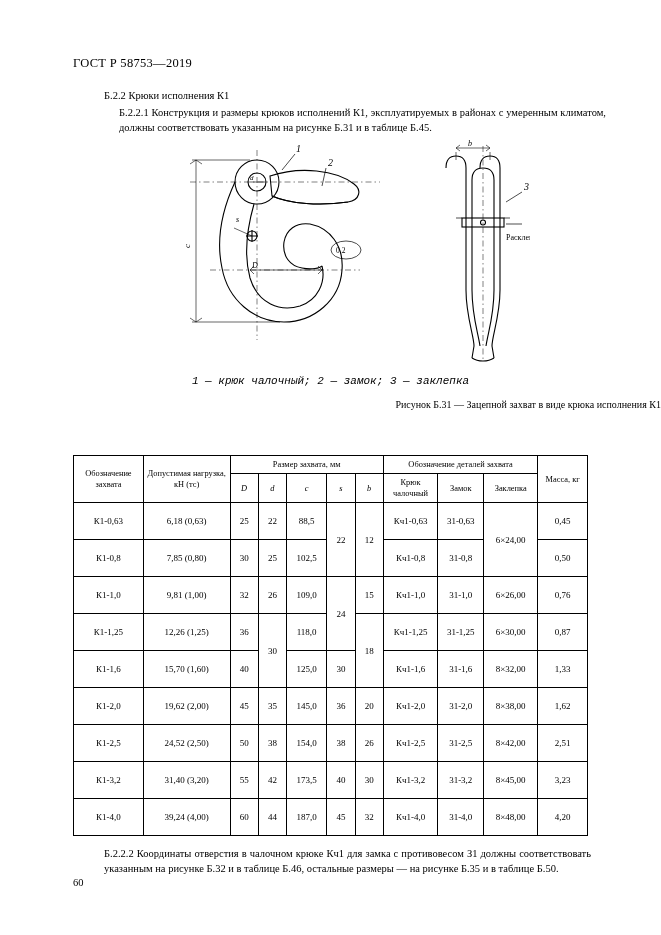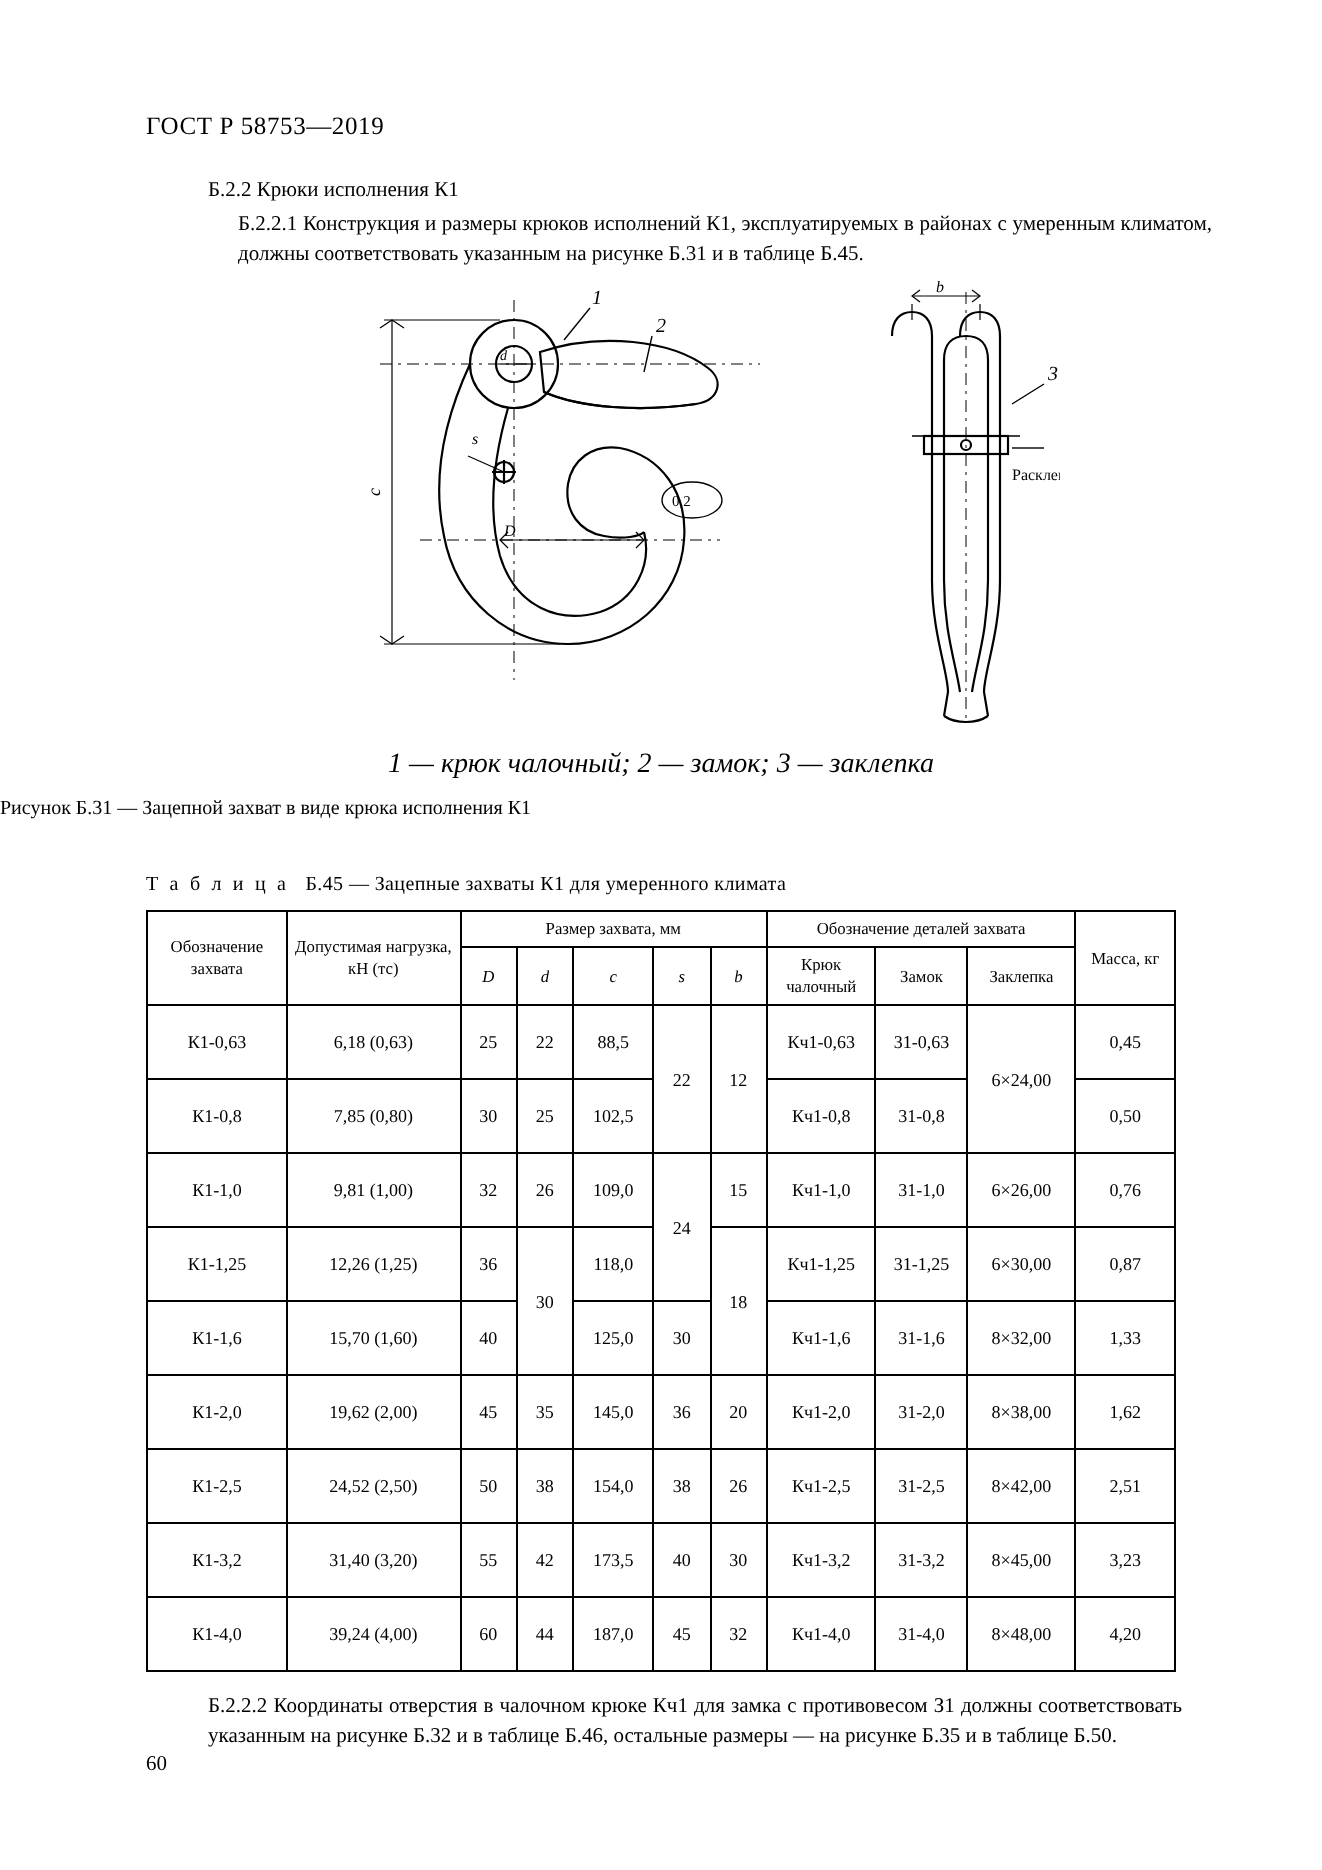--- a/index.html
+++ b/index.html
@@ -56,30 +56,30 @@
     top: 140px;
     width: 380px;
     height: 225px;
   }
   .fig-caption-legend {
     position: absolute;
     left: 0;
     top: 375px;
     width: 661px;
     text-align: center;
-    font-family: Liberation Serif, serif;
-    font-size: 14px;
+    font-family: Liberation Mono, monospace;
+    font-size: 11px;
     font-style: italic;
   }
   .fig-caption {
     position: absolute;
     left: 0;
     top: 399px;
     width: 661px;
-    text-align: left;
+    text-align: right;
     font-family: "Liberation Serif", serif;
     font-size: 10px;
   }
   .table-caption {
     position: absolute;
     left: 73px;
     top: 437px;
     font-family: "Liberation Serif", serif;
     font-size: 10px;
     letter-spacing: 0.2px;
@@ -229,25 +229,20 @@
       </g>
       <text x="318" y="6" font-size="8" font-style="italic">b</text>
       <text x="374" y="50" font-size="10" font-style="italic">3</text>
       <text x="356" y="100" font-size="8">Расклепать</text>
     </svg>
   </div>
 
   <div class="fig-caption-legend">1 — крюк чалочный; 2 — замок; 3 — заклепка</div>
   <div class="fig-caption">Рисунок Б.31 — Зацепной захват в виде крюка исполнения К1</div>
 
-  <div class="table-caption">
-    <span class="spaced">Т а б л и ц а</span>
-    &nbsp;&nbsp;<span>Б.45</span>
-    <span>— Зацепные захваты К1 для умеренного климата</span>
-  </div>
 
   <table class="main">
     <thead>
       <tr>
         <th rowspan="2" style="width:68px">Обозначение захвата</th>
         <th rowspan="2" style="width:88px">Допустимая нагрузка, кН (тс)</th>
         <th colspan="5">Размер захвата, мм</th>
         <th colspan="3">Обозначение деталей захвата</th>
         <th rowspan="2" style="width:48px">Масса, кг</th>
       </tr>

